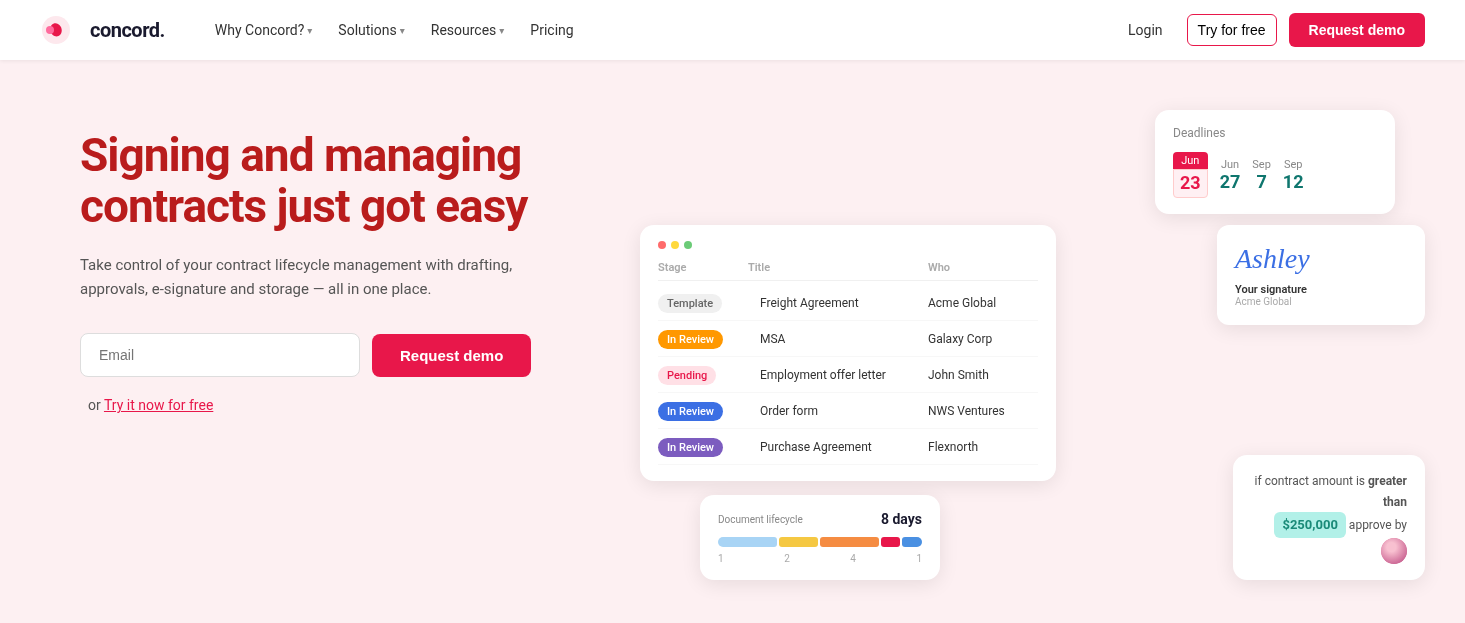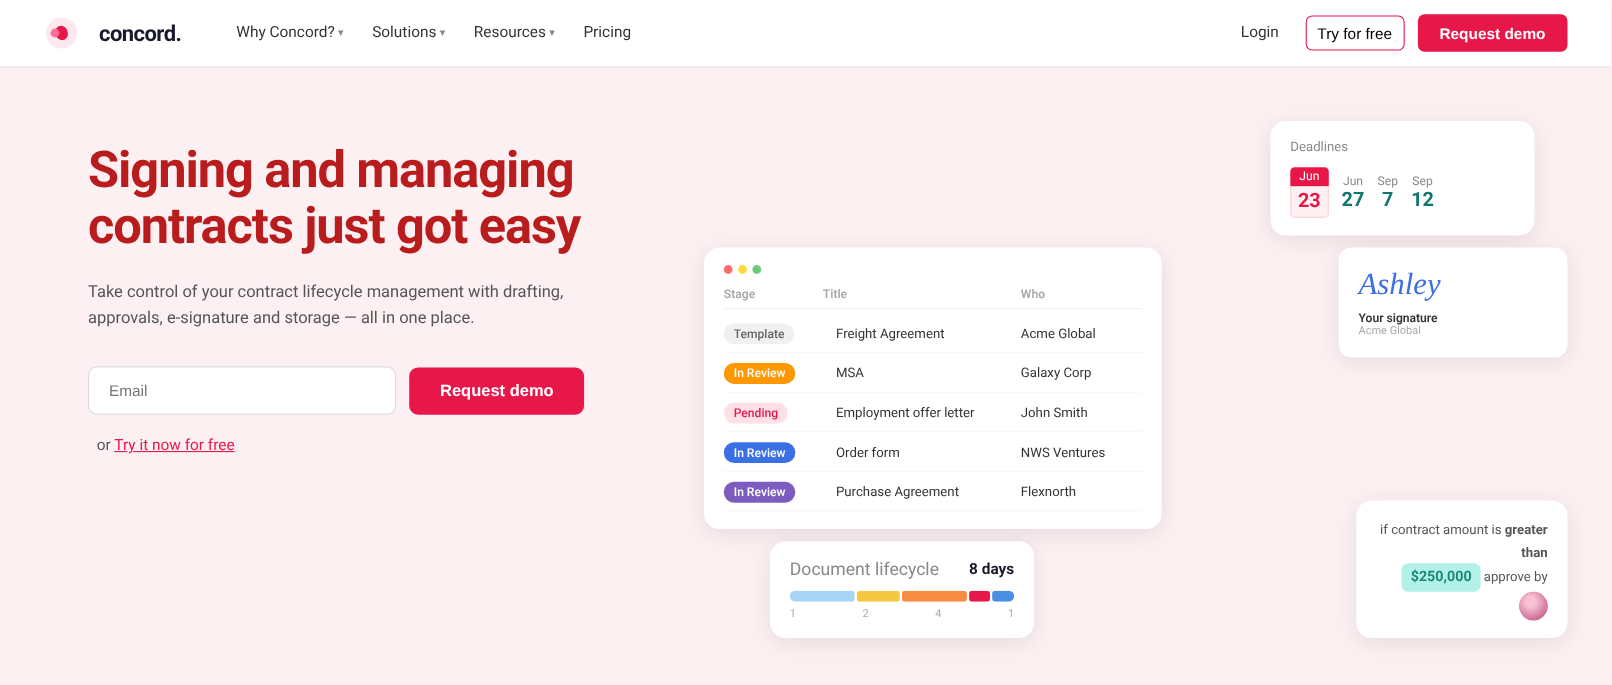--- a/index.html
+++ b/index.html
@@ -321,21 +321,21 @@
       box-shadow: 0 4px 20px rgba(0,0,0,0.09);
       padding: 16px 18px;
     }
     .lifecycle-header {
       display: flex;
       justify-content: space-between;
       align-items: center;
       margin-bottom: 10px;
     }
     .lifecycle-title {
-      font-size: 16px;
+      font-size: 10px;
       color: #888;
     }
     .lifecycle-days {
       font-size: 14px;
       font-weight: 700;
       color: #1a1a2e;
     }
     .lifecycle-bar {
       display: flex;
       height: 10px;

